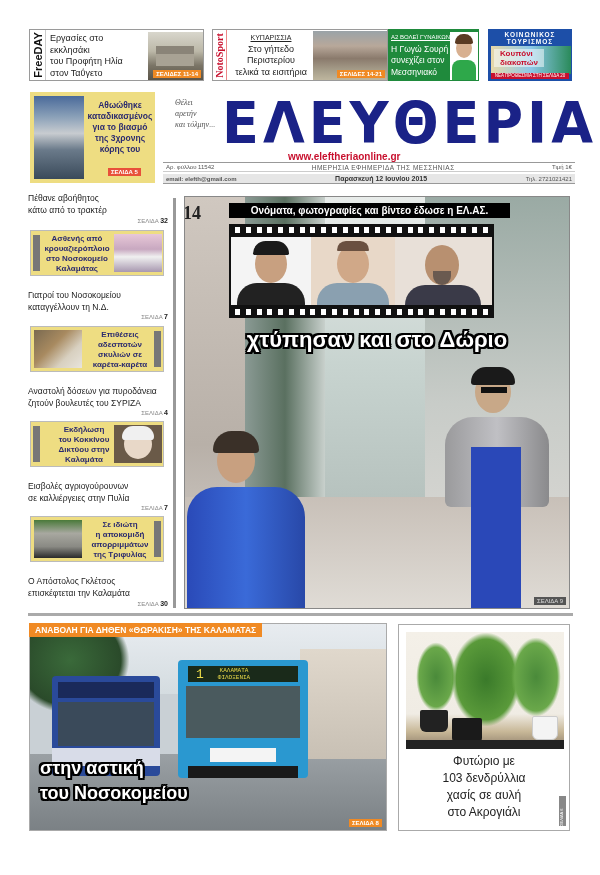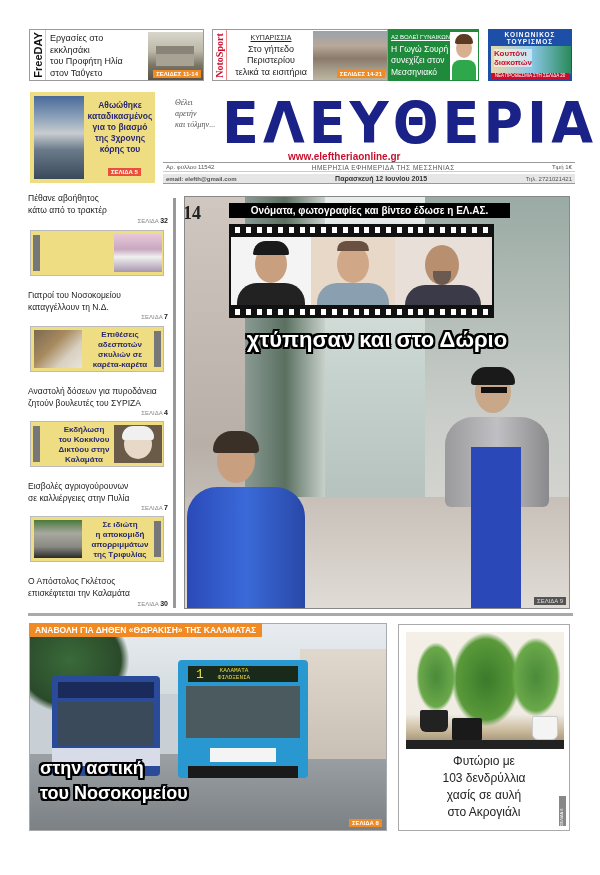--- a/index.html
+++ b/index.html
@@ -86,21 +86,21 @@
     <div style="position:absolute;left:2px;top:28px;width:24px;height:20px;border-radius:8px 8px 0 0;background:#2ea84a"></div>
   </div>
 </div>
 
 <div class="promo" style="left:488px;top:29px;width:84px;height:52px;background:#1d4fa8;border-color:#1d4fa8">
   <div style="position:absolute;left:0;right:0;top:1px;text-align:center;color:#fff;font-weight:bold;font-size:6.5px;line-height:7px;letter-spacing:1px">
     <div>ΚΟΙΝΩΝΙΚΟΣ</div>
     <div>ΤΟΥΡΙΣΜΟΣ</div>
   </div>
   <div class="photo" style="left:2px;top:16px;width:80px;height:28px;background:linear-gradient(90deg,#e8d8a8 0%,#8cc8e8 50%,#2a8a5a 100%)">
-    <div style="position:absolute;left:3px;top:3px;color:#c8102e;font-weight:bold;font-size:8px;line-height:9px;background:rgba(255,255,255,.5);padding:0 0">
+    <div style="position:absolute;left:3px;top:3px;color:#c8102e;font-weight:bold;font-size:8px;line-height:9px;background:rgba(255,255,255,.5);padding:0 6px">
       <div>Κουπόνι</div>
       <div>διακοπών</div>
     </div>
   </div>
   <div style="position:absolute;left:2px;right:2px;bottom:1px;background:#c8102e;color:#fff;font-size:4.5px;text-align:center;line-height:6px">ΝΕΑ ΠΡΟΘΕΣΜΙΑ ΣΤΗ ΣΕΛΙΔΑ 20</div>
 </div>
 
 <div style="position:absolute;left:30px;top:92px;width:125px;height:91px;background:#eedd82">
   <div class="photo" style="left:4px;top:4px;width:50px;height:83px;background:linear-gradient(#4a6a9a 0%,#8aa0b8 25%,#c8ccd0 45%,#6a7a8a 65%,#3a4a5a 100%)"></div>
   <div style="position:absolute;left:55px;top:8px;width:70px;text-align:center;font-weight:bold;font-size:8.5px;line-height:11px;color:#2b2b6f">
@@ -134,20 +134,26 @@
 <div>
 
   <div class="lc-item" style="top:192px">
     <div>Πέθανε αβοήθητος</div>
     <div>κάτω από το τρακτέρ</div>
   </div>
   <div class="lc-page" style="top:217px"><span>ΣΕΛΙΔΑ</span> <b>32</b></div>
 
   <div class="ybox" style="top:230px">
     <div class="ytag" style="left:2px"></div>
+    <div class="yt" style="left:10px;top:3px;width:72px">
+      <div>Ασθενής από</div>
+      <div>κρουαζιερόπλοιο</div>
+      <div>στο Νοσοκομείο</div>
+      <div>Καλαμάτας</div>
+    </div>
     <div class="ypic" style="left:83px;background:linear-gradient(#e8c8d8 0%,#c8a8c0 40%,#f0f0f0 60%,#a898b0 100%)"></div>
   </div>
 
   <div class="lc-item" style="top:289px">
     <div>Γιατροί του Νοσοκομείου</div>
     <div>καταγγέλλουν τη Ν.Δ.</div>
   </div>
   <div class="lc-page" style="top:313px"><span>ΣΕΛΙΔΑ</span> <b>7</b></div>
 
   <div class="ybox" style="top:326px">

